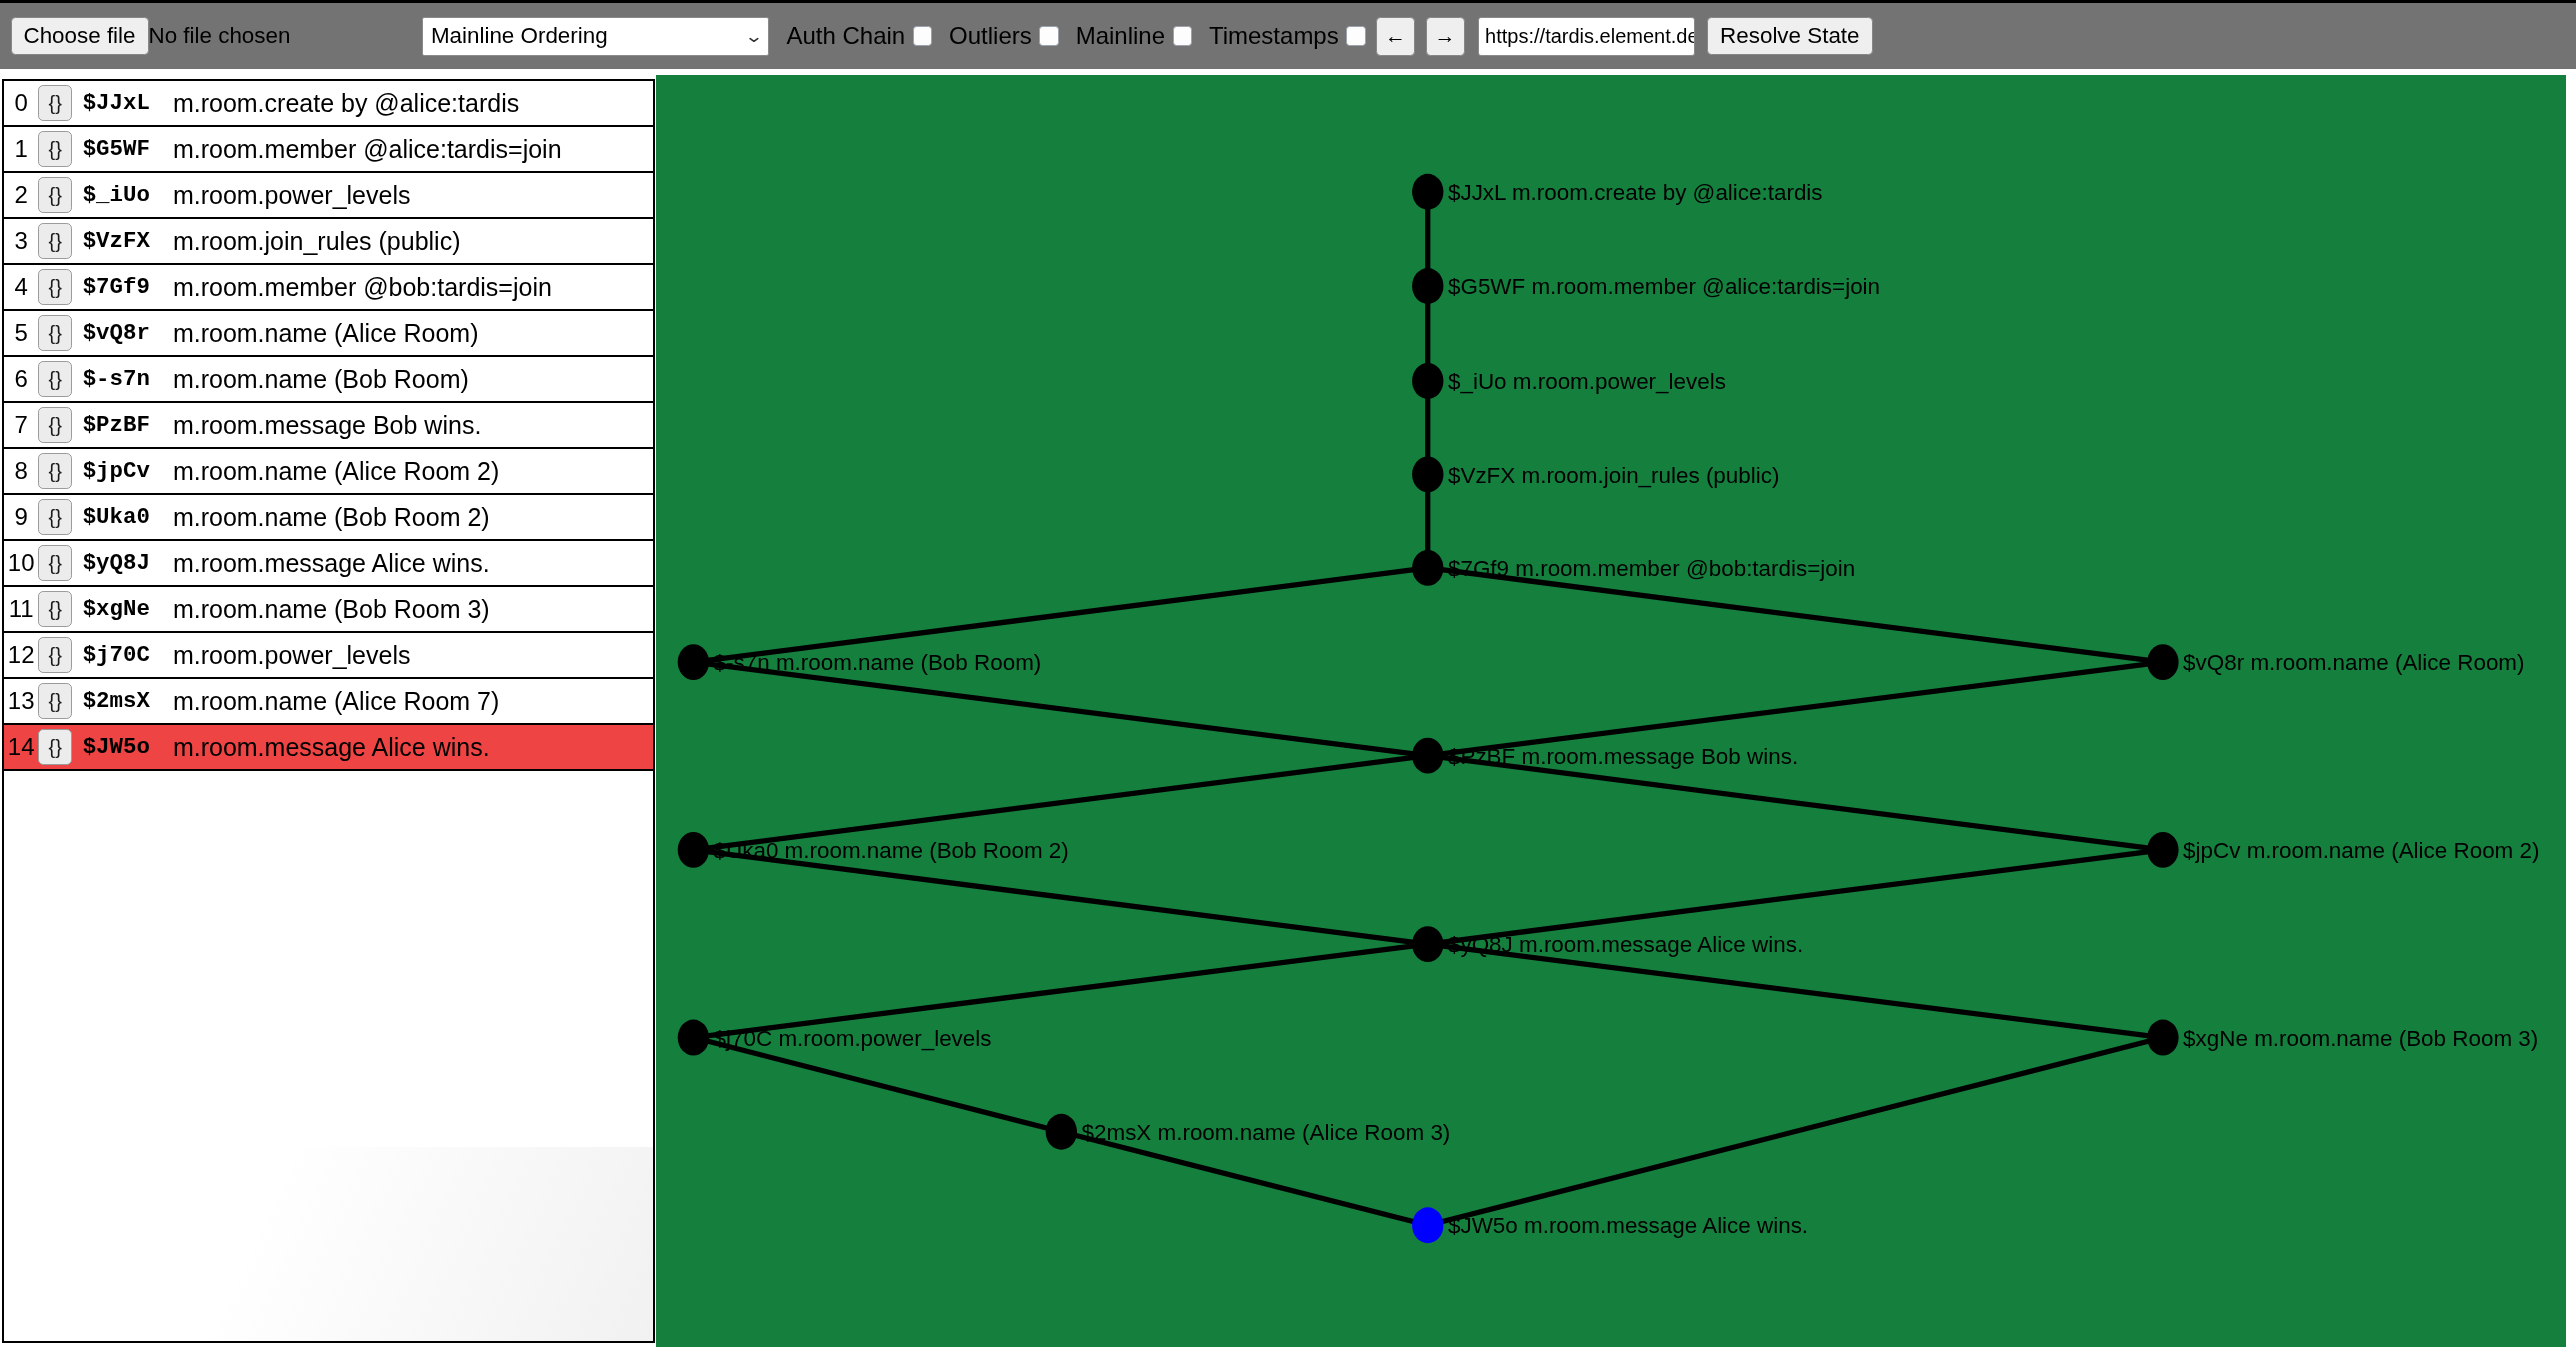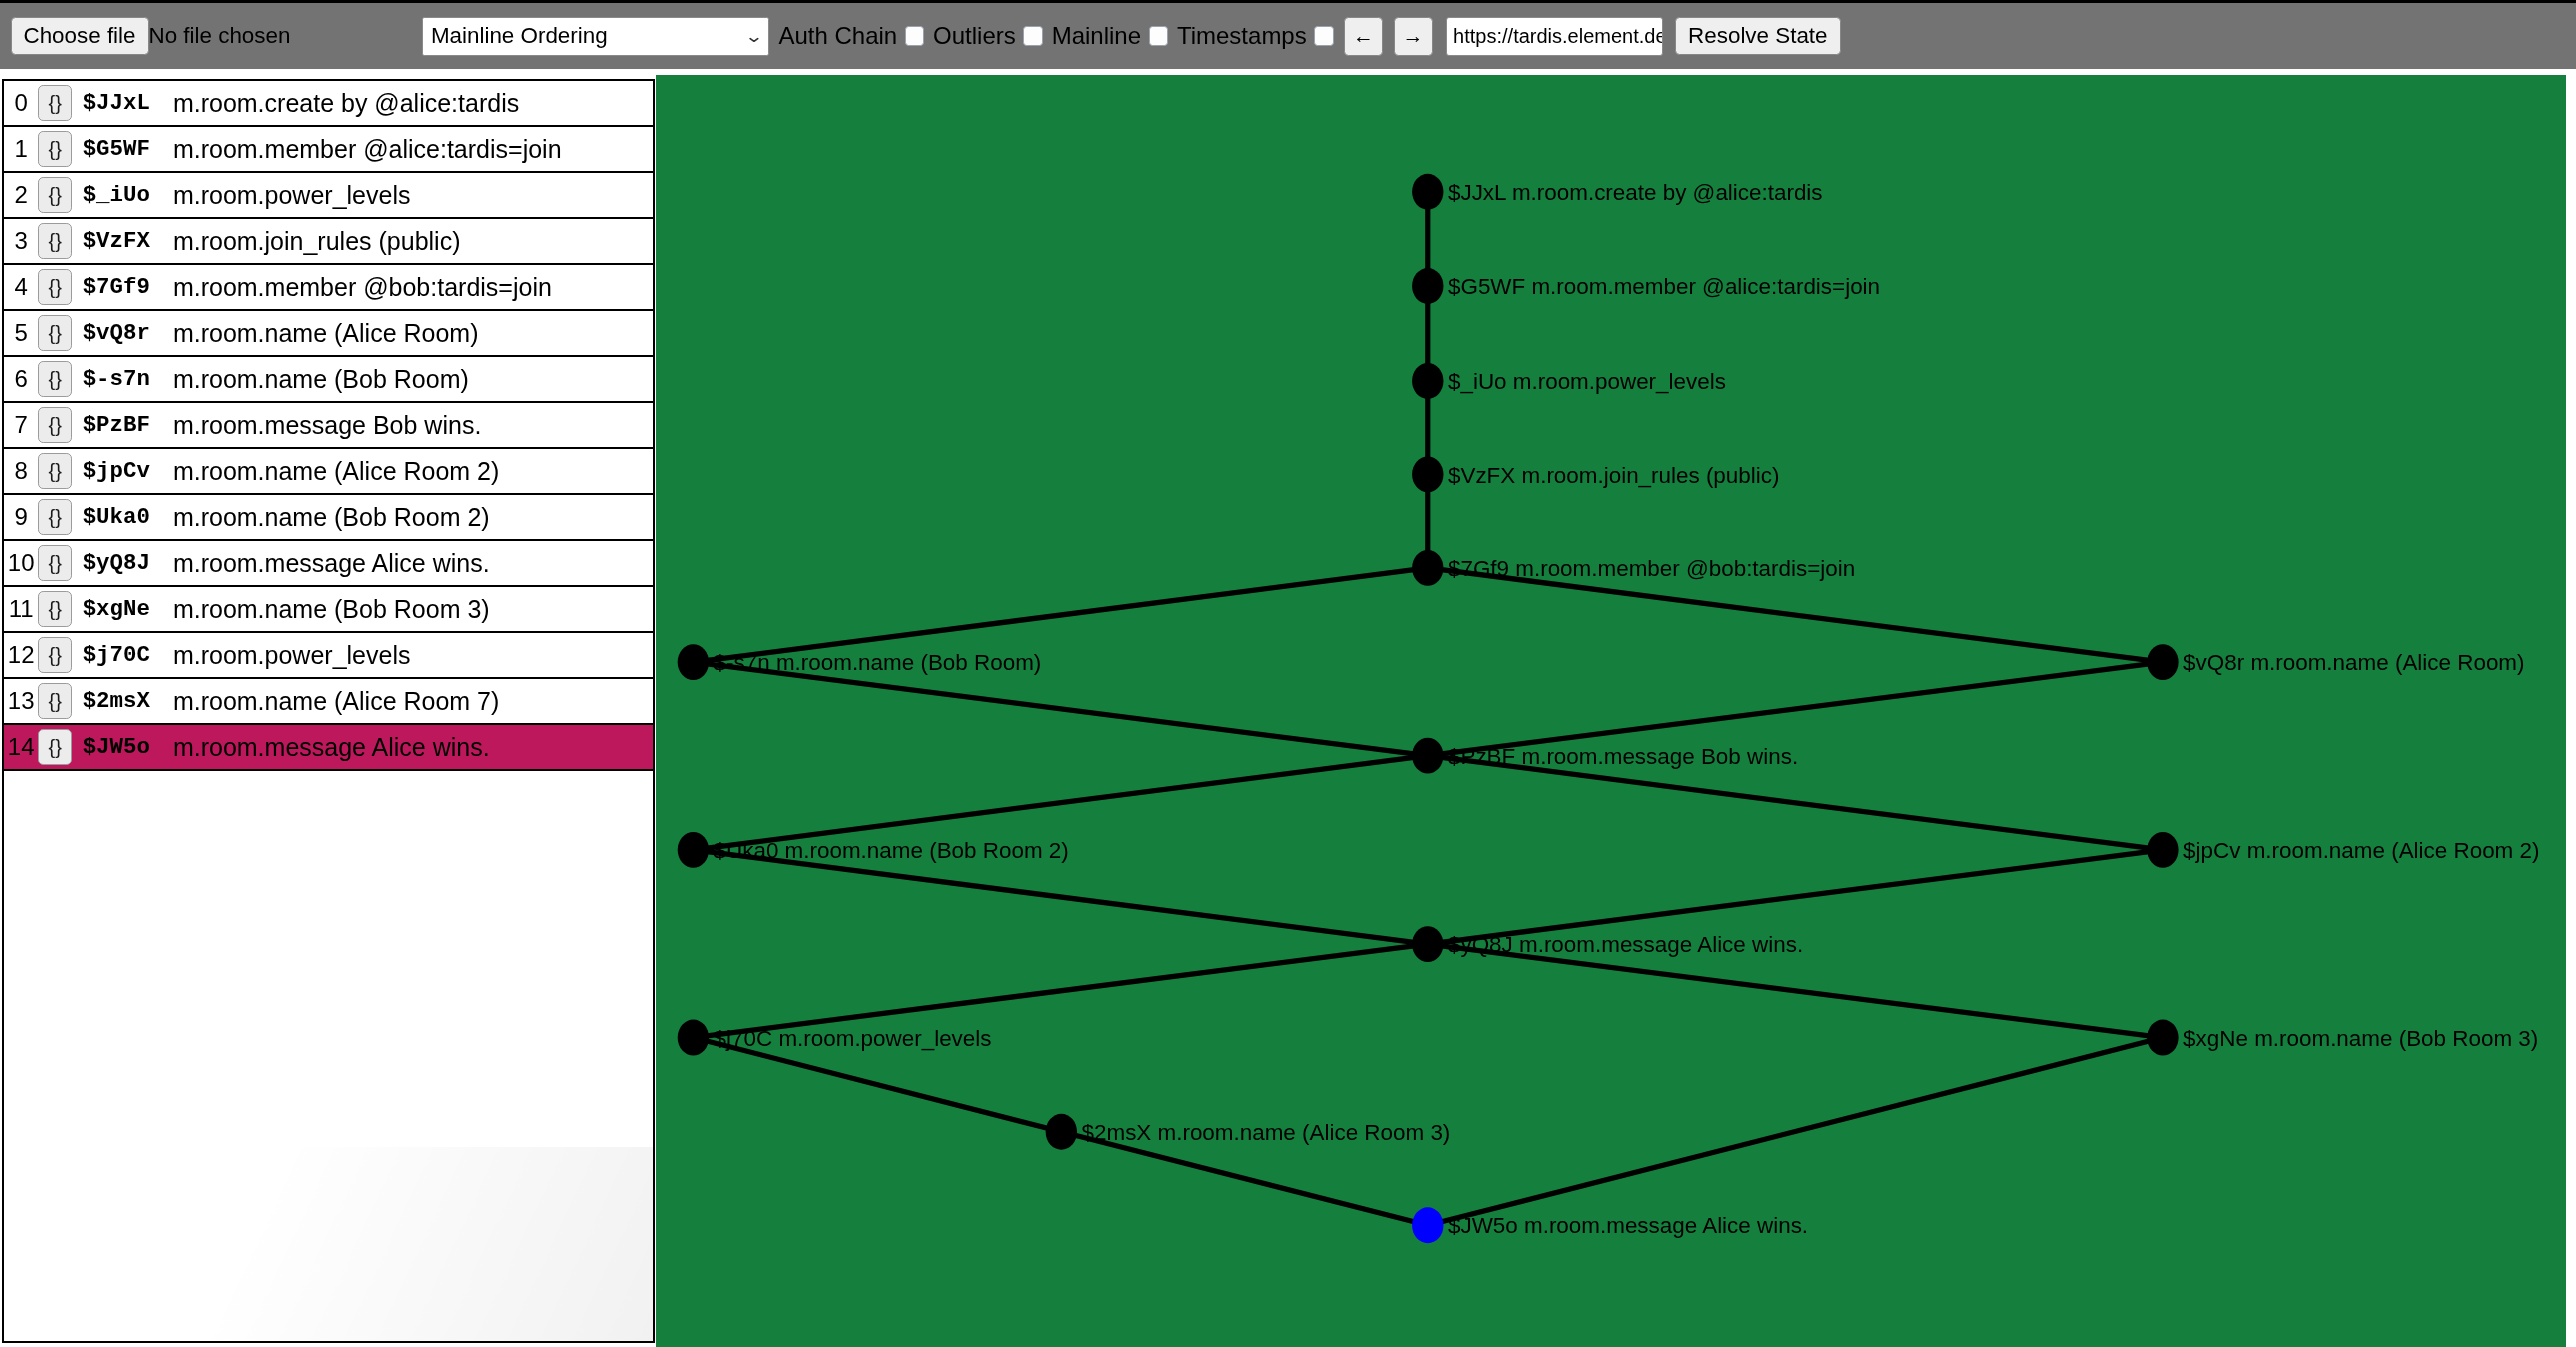--- a/index.html
+++ b/index.html
@@ -51,21 +51,21 @@
     color: #000;
     padding: 0 7.5px;
     display: flex; align-items: center;
     justify-content: space-between;
     position: relative;
     gap: 40px;
   }
   #ordering-select .caret {
     font-size: 16.5px; color: #333; transform: scaleX(1.4);
   }
-  .cb-group { display: flex; align-items: center; margin-left: 9px; }
+  .cb-group { display: flex; align-items: center; margin-left: 17px; }
   .cb-label { font-size: 24px; color: #000; }
   .checkbox {
     width: 19.4px; height: 19.4px;
     background: #fdfdfd;
     border: 1.5px solid #9aa3ad;
     border-radius: 3.7px;
     margin-left: 7.5px;
     cursor: pointer;
     flex: none;
   }
@@ -112,21 +112,21 @@
     pointer-events: none;
   }
   .event-row {
     display: flex; align-items: center;
     height: 46px;
     border-bottom: 2.2px solid #000000;
     background: #ffffff;
     position: relative;
     cursor: pointer;
   }
-  .event-row.selected { background: #be185d; }
+  .event-row.selected { background: #ef4444; }
   .ev-index {
     width: 34px; flex: none;
     text-align: center;
     font-size: 24px;
     color: #000;
     font-family: "Liberation Sans", sans-serif;
   }
   .ev-json-btn {
     flex: none;
     width: 34px; height: 36px;

